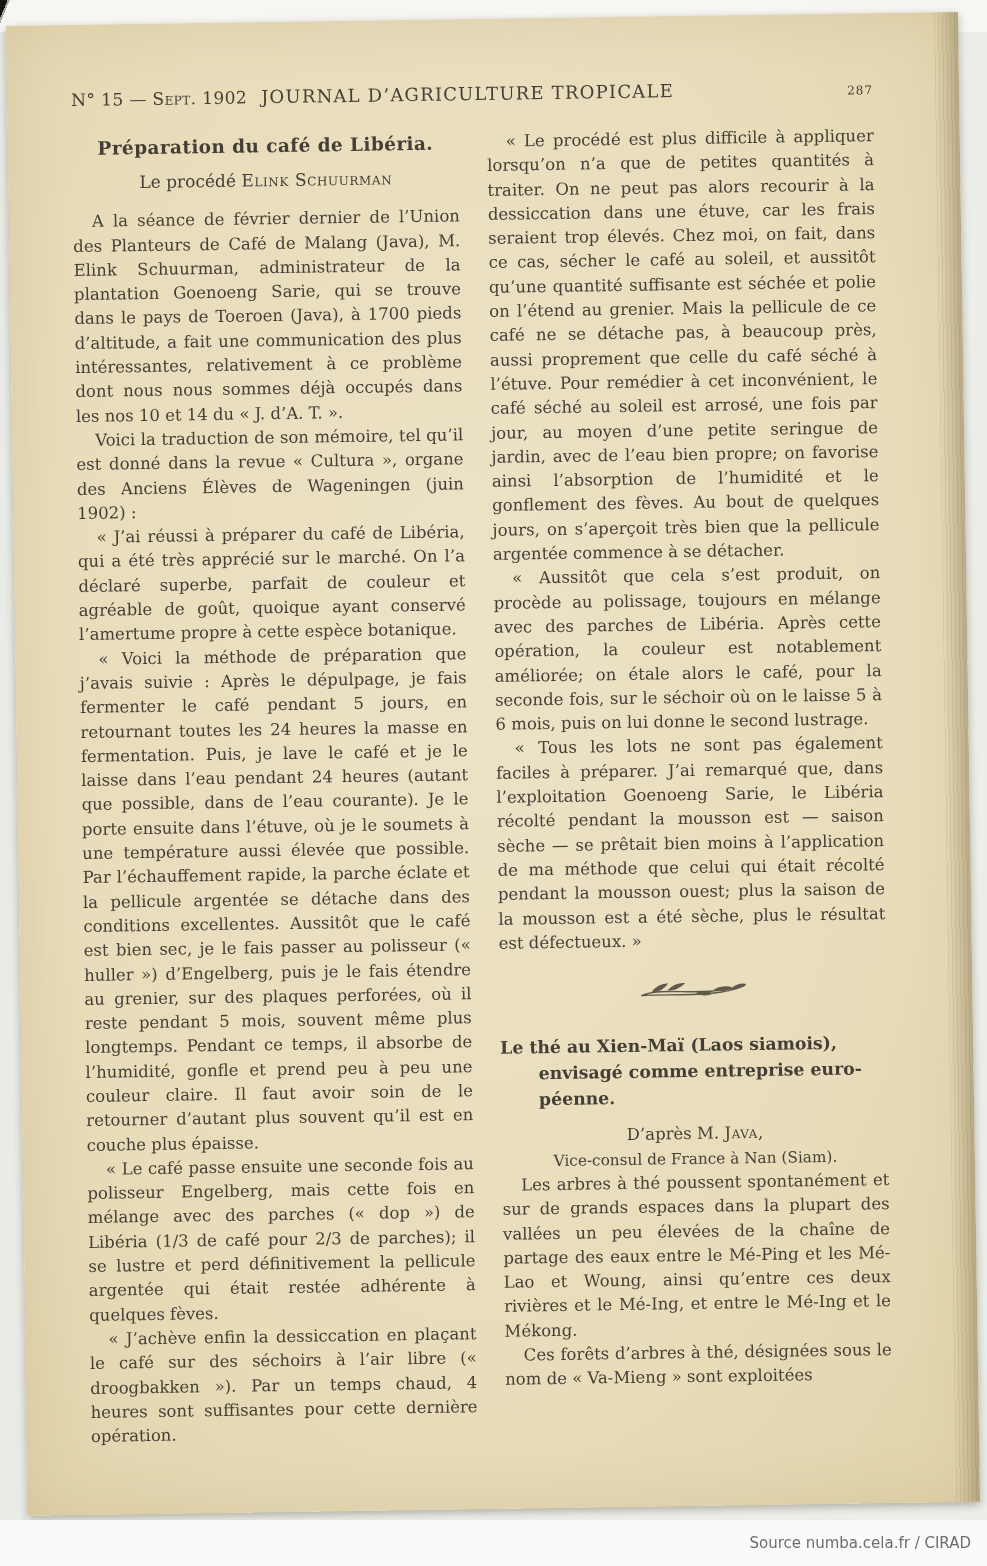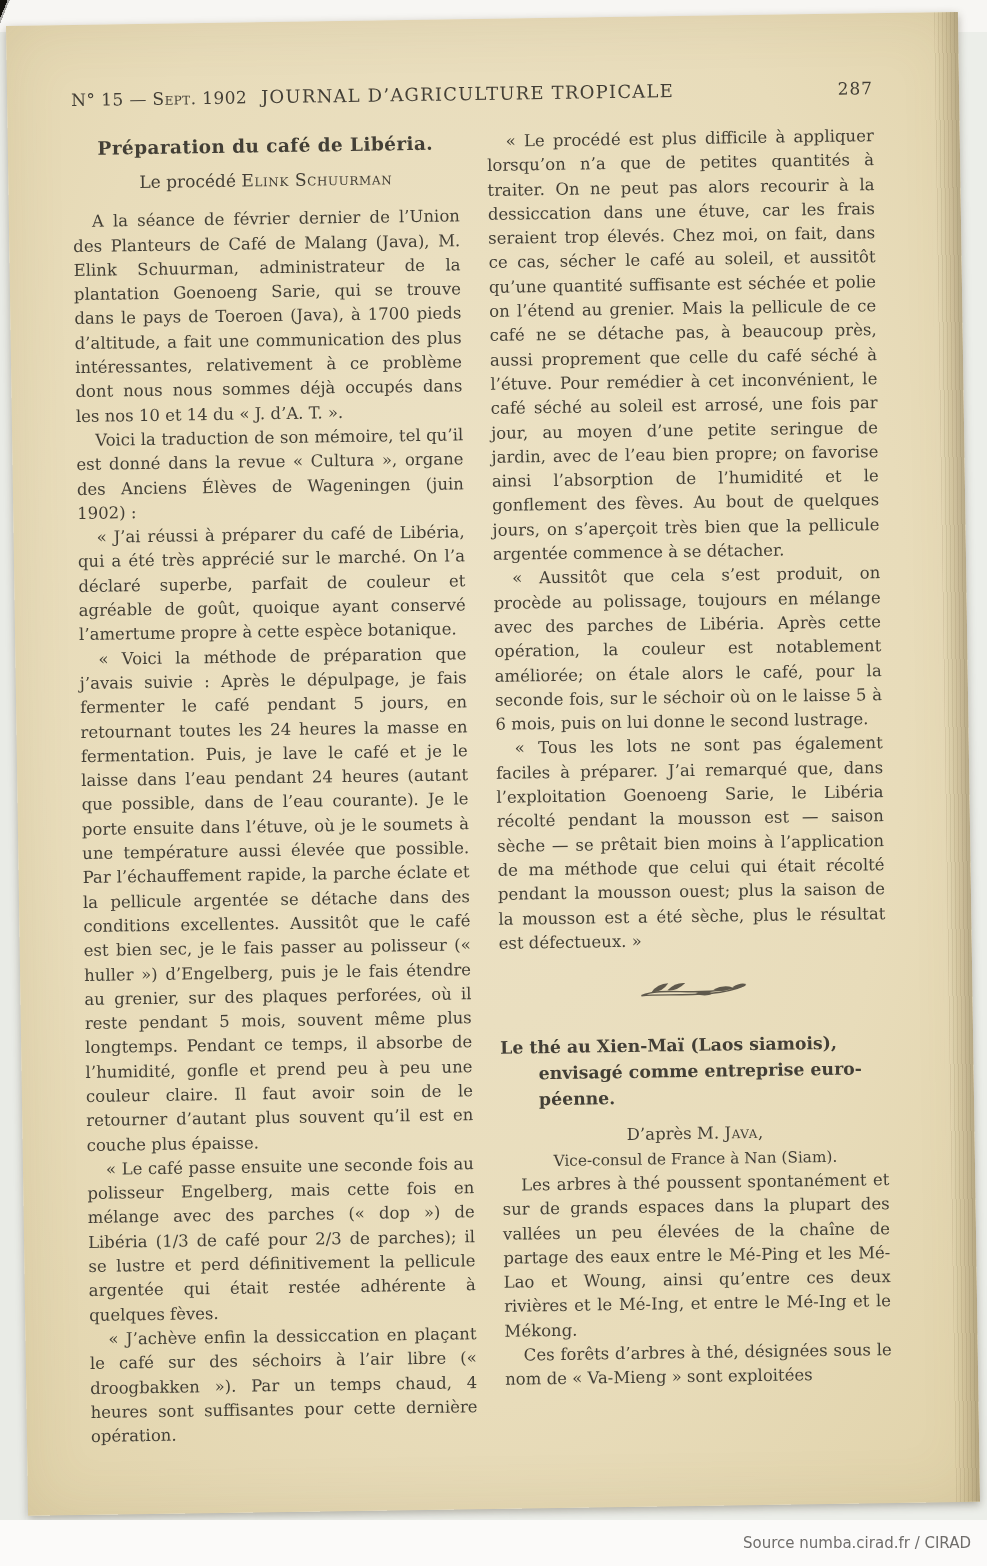--- a/index.html
+++ b/index.html
@@ -37,21 +37,21 @@
       repeating-linear-gradient(90deg, rgba(90,72,40,.10) 0 1px, transparent 1px 4px),
       linear-gradient(90deg, rgba(110,90,50,0) 0%, rgba(110,90,50,.16) 55%, rgba(80,64,36,.28) 100%);
   }
   .content{padding:64px 86px 0 64px;}
   .header-row{
     display:flex;align-items:baseline;
     font-size:17px;letter-spacing:.4px;white-space:nowrap;
   }
   .issue{font-variant:small-caps;margin-right:14px;}
   .journal-title{font-size:18px;letter-spacing:1.2px;}
-  .page-number{margin-left:auto;font-size:17px;letter-spacing:1px;}
+  .page-number{margin-left:auto;font-size:12px;letter-spacing:1px;}
   .columns{display:flex;gap:28px;margin-top:26px;}
   .col{width:387px;font-size:16.5px;line-height:24.3px;text-align:justify;}
   .col p{margin:0;text-indent:19px;}
   .article-title{
     font-size:18.5px;font-weight:bold;text-align:center;
     letter-spacing:.4px;margin:0 0 9px 0;line-height:26px;
   }
   .article-subtitle{text-align:center;font-size:17px;margin:0 0 15px 0;}
   .smallcaps{font-variant:small-caps;letter-spacing:.6px;}
   .ornament-wrap{text-align:center;margin:24px 0 22px 0;}
@@ -130,14 +130,14 @@
 
         <p>Les arbres à thé poussent spontanément et sur de grands espaces dans la plupart des vallées un peu élevées de la chaîne de partage des eaux entre le Mé-Ping et les Mé-Lao et Woung, ainsi qu’entre ces deux rivières et le Mé-Ing, et entre le Mé-Ing et le Mékong.</p>
         <p>Ces forêts d’arbres à thé, désignées sous le nom de « Va-Mieng » sont exploitées</p>
       </div>
 
     </div>
   </div>
 </div>
 
 <div class="footer-bar">
-  <span>Source numba.cirad.fr / CIRAD</span>
+  <span>Source numba.cela.fr / CIRAD</span>
 </div>
 
 </body></html>

